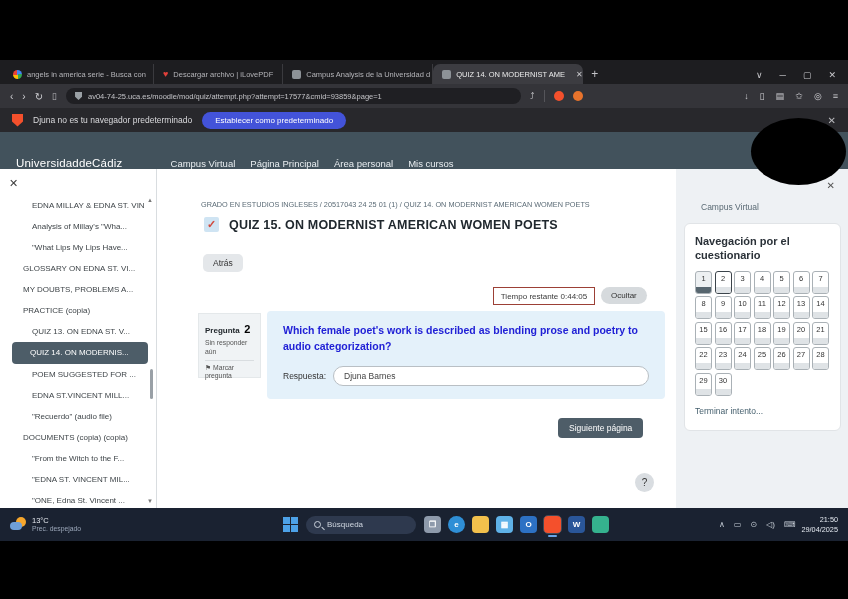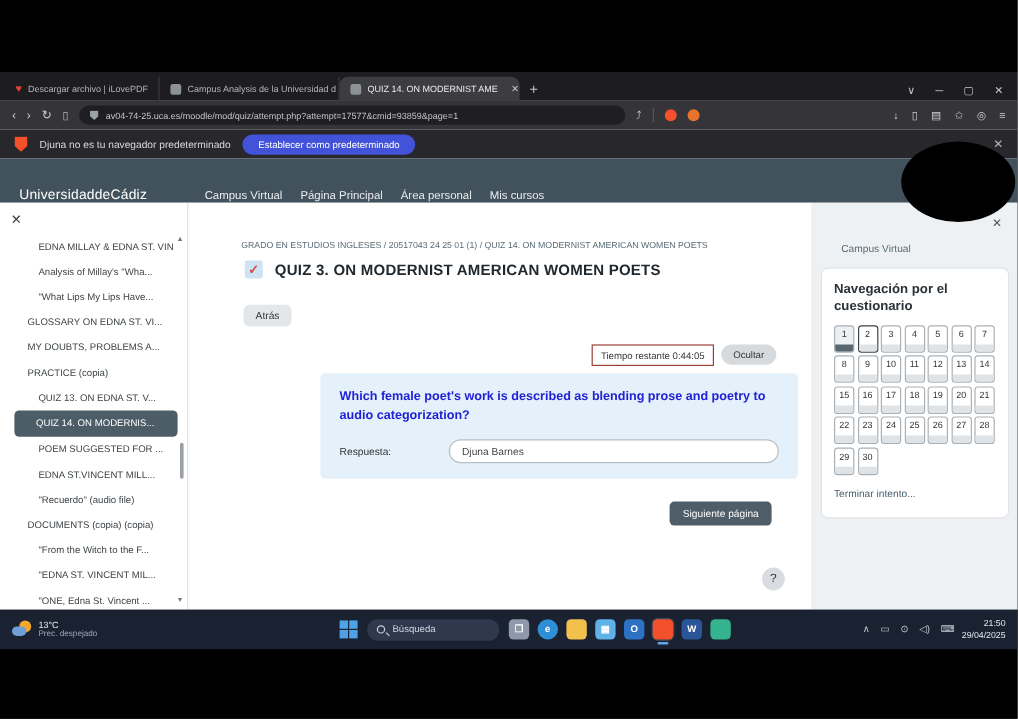--- a/index.html
+++ b/index.html
@@ -76,21 +76,21 @@
   .qinfo .qstat { font-size:6.8px; color:#555; margin-top:2px; line-height:1.3; }
   .qinfo hr { border:none; border-top:1px solid #d9dde0; margin:3px 0; }
   .qinfo .qflag { font-size:6.8px; color:#555; line-height:1.3; }
 
   .qbody { position:absolute; left:110px; top:142px; width:398px; height:88px; background:#e4f1fa;
            border-radius:4px; padding:12px 16px; }
   .qtext { color:#2121d6; font-weight:bold; font-size:10.5px; line-height:1.5; }
   .ansrow { display:flex; align-items:center; gap:7px; margin-top:11px; }
   .anslabel { font-size:8.5px; color:#333; }
   .ansinput { width:326px; height:20px; border:1px solid #b9bfc4; border-radius:10px; padding:0 10px;
-              font-size:8.5px; color:#444; background:#fff; font-family:"Liberation Sans",sans-serif;margin-left:41px; }
+              font-size:8.5px; color:#444; background:#fff; font-family:"Liberation Sans",sans-serif; }
   .nextbtn { position:absolute; left:401px; top:249px; background:#4e5d68; color:#fff; border:none;
              border-radius:4px; padding:5px 11px; font-size:8.5px; }
   .helpbtn { position:absolute; left:478px; top:304px; width:19px; height:19px; border-radius:50%;
              background:#d9dde1; color:#333; font-size:10px; display:flex; align-items:center; justify-content:center; }
 
   .rightbar { width:172px; background:#eef1f4; position:relative; }
   .right-close { position:absolute; right:13px; top:11px; color:#555; font-size:10px; }
   .cv-link { position:absolute; left:25px; top:33px; font-size:8.5px; color:#5a6a74; }
   .navcard { position:absolute; left:8px; top:54px; width:157px; background:#fff; border:1px solid #e1e4e7;
              border-radius:6px; padding:10px 10px 12px; }
@@ -135,20 +135,24 @@
 </head>
 <body>
 
 <div class="screen">
 
   <div class="browser">
 
     <div class="tabstrip">
       <div class="tabs">
           <div class="tab">
+            <span class="fav google"></span>
+    <span>angels in america serie - Busca con</span>
+          </div>
+          <div class="tab">
             <span class="fav heart">♥</span>
     <span>Descargar archivo | iLovePDF</span>
           </div>
           <div class="tab">
             <span class="fav moodle"></span>
     <span>Campus Analysis de la Universidad d</span>
           </div>
           <div class="tab active">
             <span class="fav moodle"></span>
     <span>QUIZ 14. ON MODERNIST AME</span>
@@ -229,26 +233,38 @@
           </div>
         <span class="scroll-up">▲</span>
         <span class="scroll-dn">▼</span>
         <span class="scroll-thumb"></span>
       </div>
 
       <div class="main">
         <div class="breadcrumb">GRADO EN ESTUDIOS INGLESES / 20517043 24 25 01 (1) / QUIZ 14. ON MODERNIST AMERICAN WOMEN POETS</div>
         <div class="titlerow">
           <span class="quizicon">✓</span>
-          <span class="pagetitle">QUIZ 3. ON MODERNIST AMERICAN WOMEN POETS</span>
+          <span class="pagetitle">QUIZ 15. ON MODERNIST AMERICAN WOMEN POETS</span>
         </div>
         <button class="backbtn">Atrás</button>
         <div class="timerbox">Tiempo restante 0:44:05</div>
         <button class="hidebtn">Ocultar</button>
 
+        <div class="qinfo">
+          <div>
+            <span class="qlab">Pregunta</span>
+            <span class="qnum">2</span>
+          </div>
+          <div class="qstat">Sin responder aún</div>
+          <hr>
+          <div class="qflag">
+            <span>⚑</span>
+            <span>Marcar pregunta</span>
+          </div>
+        </div>
 
         <div class="qbody">
           <div class="qtext">Which female poet's work is described as blending prose and poetry to audio categorization?</div>
           <div class="ansrow">
             <span class="anslabel">Respuesta:</span>
             <input class="ansinput" type="text" value="Djuna Barnes" style="">
           </div>
         </div>
 
         <button class="nextbtn">Siguiente página</button>

